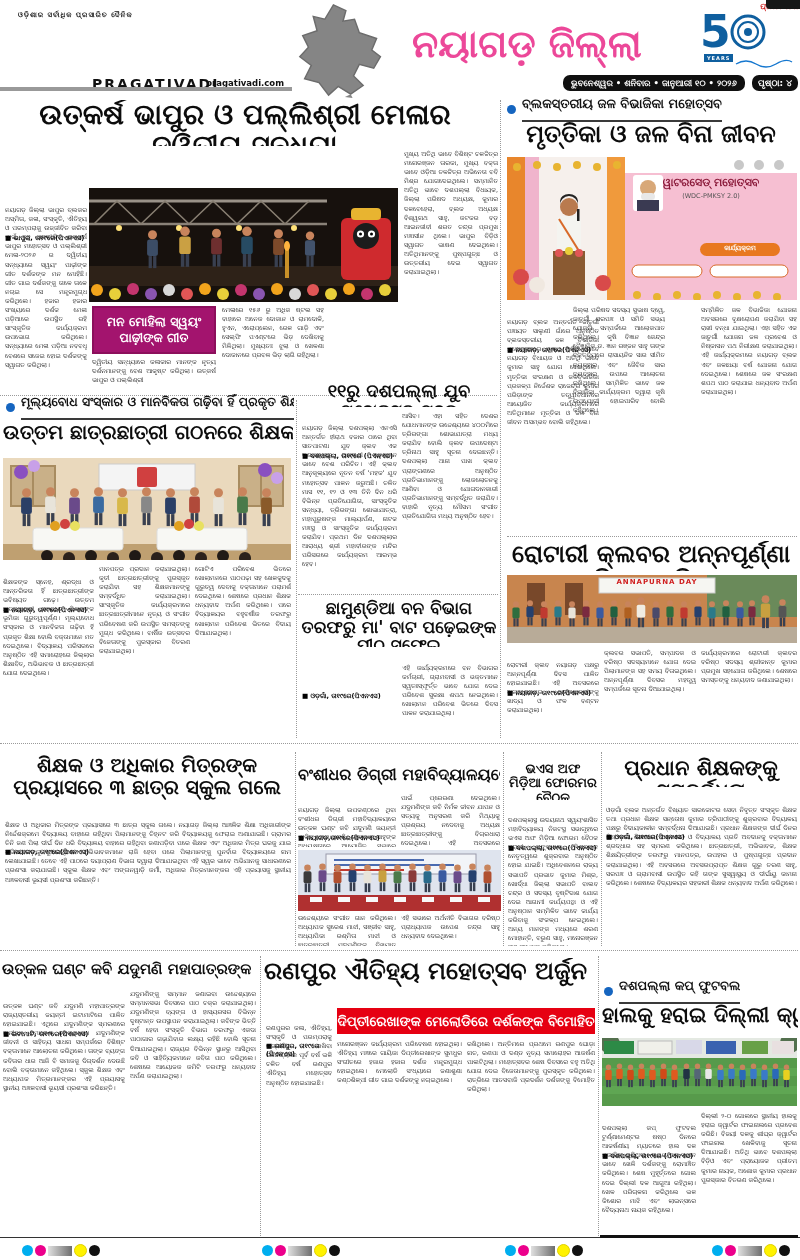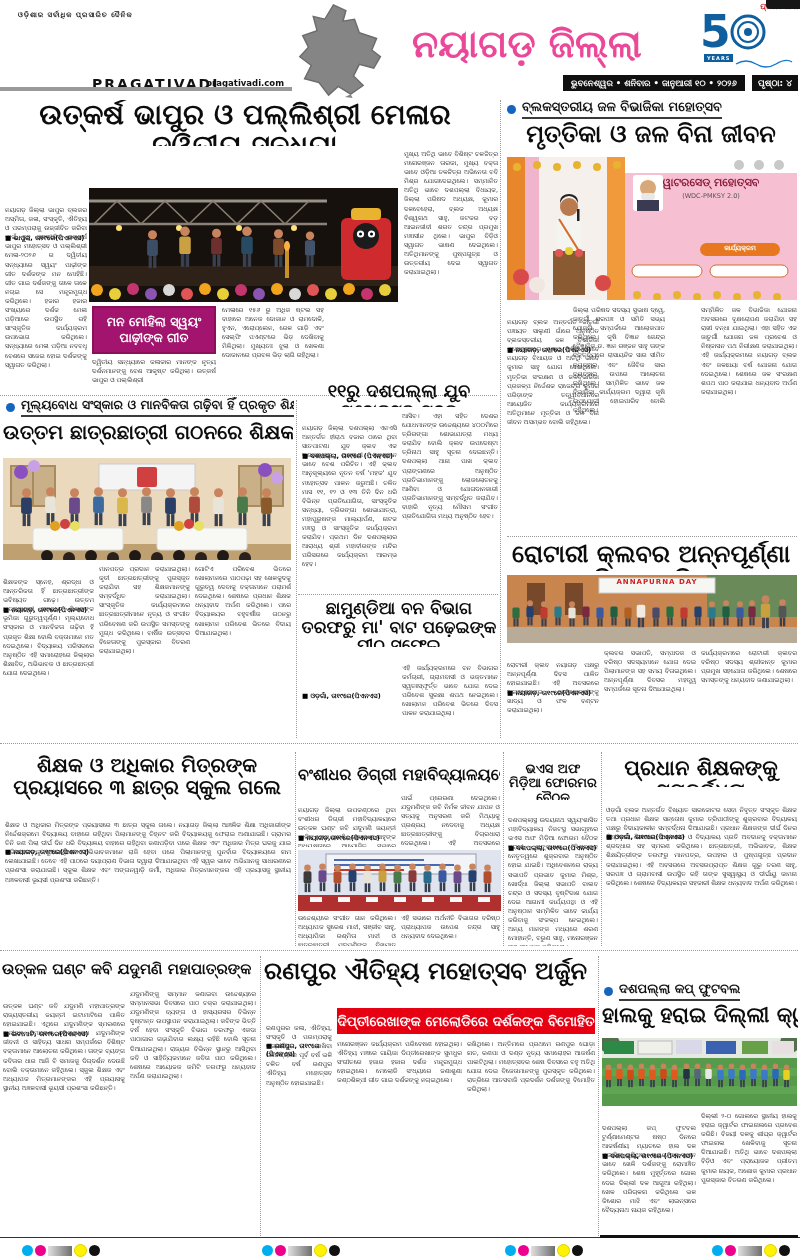--- a/index.html
+++ b/index.html
@@ -3,35 +3,35 @@
 <meta charset="utf-8">
 <style>
   html,body{margin:0;padding:0;background:#e9e9e9;}
   #page{position:relative;width:800px;height:1260px;background:#ffffff;margin:0 auto;
         font-family:"DejaVu Sans","Liberation Sans",sans-serif;overflow:hidden;color:#111;}
   .abs{position:absolute;}
   .hl{font-weight:bold;color:#0c0c0c;line-height:1.1;overflow:hidden;text-align:center;}
   .hl.left{text-align:left;}
   .kick{position:absolute;display:flex;align-items:center;gap:6px;font-weight:bold;color:#111;}
   .kick .dot{width:9px;height:9px;border-radius:50%;background:#1565c0;flex:0 0 auto;}
-  .kick .kt{border-bottom:2px solid #3a3a3a;padding-bottom:2px;white-space:nowrap;overflow:hidden;text-align:center;}
+  .kick .kt{border-bottom:2px solid #3a3a3a;padding-bottom:8px;white-space:nowrap;overflow:hidden;text-align:center;}
   .bt{position:absolute;font-size:6.4px;line-height:1.42;text-align:justify;color:#1c1c1c;overflow:hidden;word-break:break-word;}
   .by{position:absolute;font-size:6.6px;font-weight:bold;color:#000;overflow:hidden;white-space:nowrap;margin-top:40px;}
   .vdot{position:absolute;width:0;border-left:1px dotted #9a9a9a;}
   .hdot{position:absolute;height:0;border-top:1px dotted #9a9a9a;}
   .ph{position:absolute;overflow:hidden;background:#cfcfcf;}
   .ph svg{display:block;width:100%;height:100%;}
   .inset-box{position:absolute;background:#a3146e;color:#fff;font-weight:bold;text-align:center;
              display:flex;align-items:center;justify-content:center;padding:3px;box-sizing:border-box;
              font-size:12.5px;line-height:1.25;border:2px solid #8c0f5c;}
   .red-sub{position:absolute;background:#e60012;color:#fff;font-weight:bold;text-align:center;
            display:flex;align-items:center;justify-content:center;font-size:13.5px;overflow:hidden;}
   .masthead-logo{font-weight:900;letter-spacing:-2px;color:#0d0d0d;line-height:1;}
   .datebar{position:absolute;background:#101010;color:#fff;display:flex;align-items:center;justify-content:center;
-           font-size:8.5px;font-weight:bold;overflow:hidden;white-space:nowrap;}
+           font-size:8.5px;font-weight:bold;overflow:hidden;white-space:nowrap;border-radius:7px;}
   .regs{position:absolute;display:flex;align-items:center;gap:2px;}
   .rc{width:11px;height:11px;border-radius:50%;display:inline-block;}
   .rbar{width:24px;height:10px;background:linear-gradient(90deg,#e0e0e0,#6e6e6e);display:inline-block;}
   .ov{position:absolute;overflow:hidden;text-align:center;}
 </style>
 </head>
 <body>
 
 <svg width="0" height="0" style="position:absolute">
   <defs>
@@ -263,21 +263,21 @@
         <circle cx="154" cy="100" r="6" fill="#2a211c"></circle>
       <circle cx="176" cy="98" r="6" fill="#201a16"></circle>
         <circle cx="198" cy="100" r="6" fill="#2a211c"></circle>
       <circle cx="220" cy="98" r="6" fill="#201a16"></circle>
         <circle cx="242" cy="100" r="6" fill="#2a211c"></circle>
     </svg>
   </div>
   <div class="by" style="left:3px;top:566px;width:91px;">■ ନୟାଗଡ଼, ତା୧୯ରେ(ପିଏନଏସ)</div>
   <div class="bt" style="left:99px;top:565px;width:91px;height:172px;">ମାନପତ୍ର ପ୍ରଦାନ କରାଯାଇଥିଲା। କୃତୀ ଛାତ୍ରଛାତ୍ରୀଙ୍କୁ ପୁରସ୍କୃତ କରାଯିବା ସହ ଶିକ୍ଷକମାନଙ୍କୁ ସମ୍ବର୍ଦ୍ଧିତ କରାଯାଇଥିଲା। ସାଂସ୍କୃତିକ କାର୍ଯ୍ୟକ୍ରମରେ ଛାତ୍ରଛାତ୍ରୀମାନେ ନୃତ୍ୟ ଓ ସଂଗୀତ ପରିବେଷଣ କରି ଉପସ୍ଥିତ ସମସ୍ତଙ୍କୁ ମୁଗ୍ଧ କରିଥିଲେ। ବାର୍ଷିକ ଉତ୍ସବର ବିଜେତାଙ୍କୁ ପୁରସ୍କାର ବିତରଣ କରାଯାଇଥିଲା।</div>
   <div class="bt" style="left:3px;top:578px;width:91px;height:159px;">ଶିକ୍ଷକଙ୍କ ସ୍ନେହ, ଶ୍ରଦ୍ଧା ଓ ଆନ୍ତରିକତା ହିଁ ଛାତ୍ରଛାତ୍ରୀଙ୍କ ଭବିଷ୍ୟତ ଗଢ଼େ। ଉତ୍ତମ ଛାତ୍ରଛାତ୍ରୀ ଗଠନରେ ଶିକ୍ଷକଙ୍କ ଭୂମିକା ଗୁରୁତ୍ୱପୂର୍ଣ୍ଣ। ମୂଲ୍ୟବୋଧ ସଂସ୍କାର ଓ ମାନବିକତା ଗଢ଼ିବା ହିଁ ପ୍ରକୃତ ଶିକ୍ଷା ବୋଲି ବକ୍ତାମାନେ ମତ ଦେଇଥିଲେ। ବିଦ୍ୟାଳୟ ପରିସରରେ ଅନୁଷ୍ଠିତ ଏହି ସମାରୋହରେ ଜିଲ୍ଲାର ଶିକ୍ଷାବିତ୍, ଅଭିଭାବକ ଓ ଛାତ୍ରଛାତ୍ରୀ ଯୋଗ ଦେଇଥିଲେ।</div>
-  <div class="bt" style="left:195px;top:565px;width:96px;height:172px;">ଗୋଟିଏ ପରିବେଶ ଭିତରେ ଖୋଲାମନରେ ପାଠପଢ଼ା ସହ ଖେଳକୁଦକୁ ଗୁରୁତ୍ୱ ଦେବାକୁ ବକ୍ତାମାନେ ପରାମର୍ଶ ଦେଇଥିଲେ। ଶେଷରେ ପ୍ରଧାନ ଶିକ୍ଷକ ଧନ୍ୟବାଦ ଅର୍ପଣ କରିଥିଲେ। ପରେ ବିଦ୍ୟାଳୟର ବହୁବର୍ଷୀକ ଗଠନରୁ ଖୋଲାମନ ପରିବେଶ ଭିତରେ ବିଦାୟ ଦିଆଯାଇଥିଲା।</div>
+  <div class="bt" style="left:195px;top:565px;width:96px;height:172px;">ଗୋଟିଏ ପରିବେଶ ଭିତରେ ଖୋଲାମନରେ ପାଠପଢ଼ା ସହ ଖେଳକୁଦକୁ ଗୁରୁତ୍ୱ ଦେବାକୁ ବକ୍ତାମାନେ ପରାମର୍ଶ ଦେଇଥିଲେ। ଶେଷରେ ପ୍ରଧାନ ଶିକ୍ଷକ ଧନ୍ୟବାଦ ଅର୍ପଣ କରିଥିଲେ। ପରେ ବିଦ୍ୟାଳୟର ବହୁବର୍ଷୀକ ତରଫରୁ ଖୋଲାମନ ପରିବେଶ ଭିତରେ ବିଦାୟ ଦିଆଯାଇଥିଲା।</div>
 
   <div class="abs hl" style="left:300px;top:599px;width:198px;height:48px;font-size:17px;">ଛାମୁଣ୍ଡିଆ ବନ ବିଭାଗ ତରଫରୁ ମା' ବାଟ ପଢ଼େଇଙ୍କ ପୀଠ ସଫେଇ</div>
   <div class="by" style="left:302px;top:652px;width:195px;">■ ଓଡ଼ଗାଁ, ତା୧୯ରେ(ପିଏନଏସ)</div>
   <div class="bt" style="left:402px;top:664px;width:96px;height:74px;">ଏହି କାର୍ଯ୍ୟକ୍ରମରେ ବନ ବିଭାଗର କର୍ମଚାରୀ, ଗ୍ରାମବାସୀ ଓ ଭକ୍ତମାନେ ସ୍ୱତଃସ୍ଫୂର୍ତ୍ତ ଭାବେ ଯୋଗ ଦେଇ ପରିବେଶ ସୁରକ୍ଷା ଶପଥ ନେଇଥିଲେ। ଖୋଲାମନ ପରିବେଶ ଭିତରେ ଦିବସ ପାଳନ କରାଯାଇଥିଲା।</div>
 
   <div class="abs hl" style="left:505px;top:541px;width:292px;height:30px;font-size:24px;">ରୋଟାରୀ କ୍ଲବର ଅନ୍ନପୂର୍ଣ୍ଣା ଦିବସ ପାଳିତ</div>
   <div class="ph" style="left:507px;top:575px;width:290px;height:68px;">
     <svg viewBox="0 0 290 68" preserveAspectRatio="none">
       <rect width="290" height="68" fill="#c8854e"></rect>
       <rect x="20" y="8" width="18" height="32" fill="#78482a"></rect>

